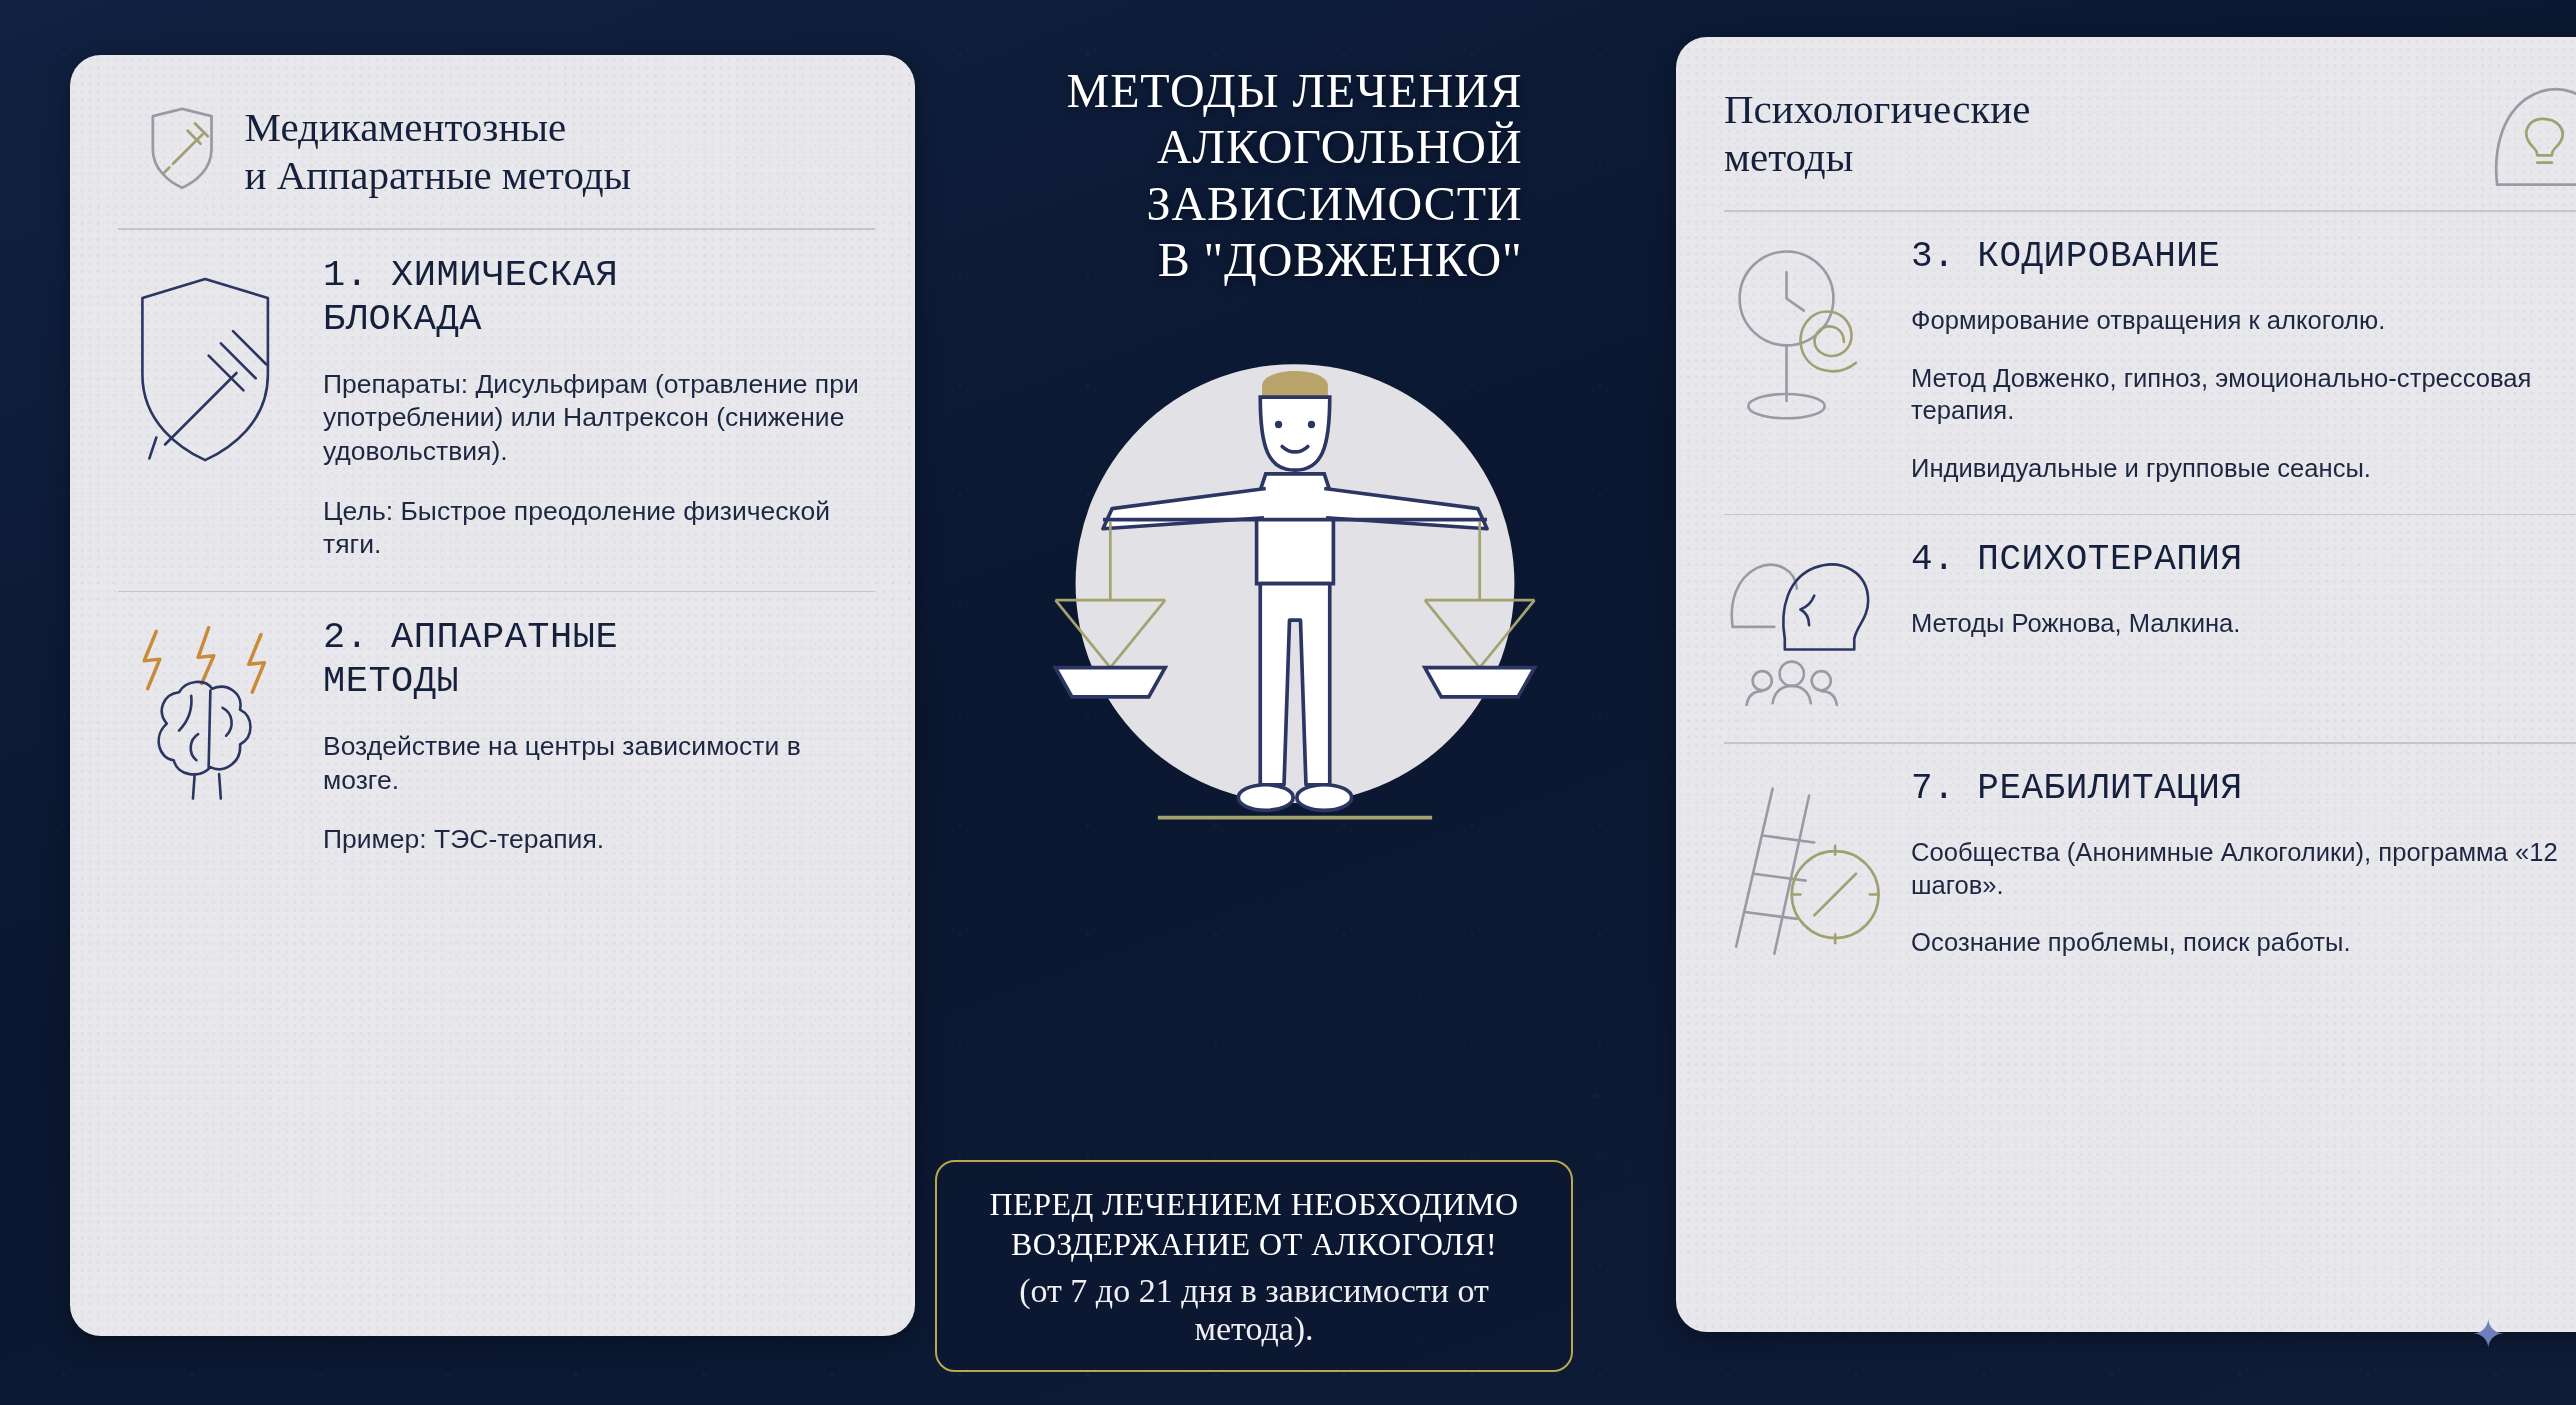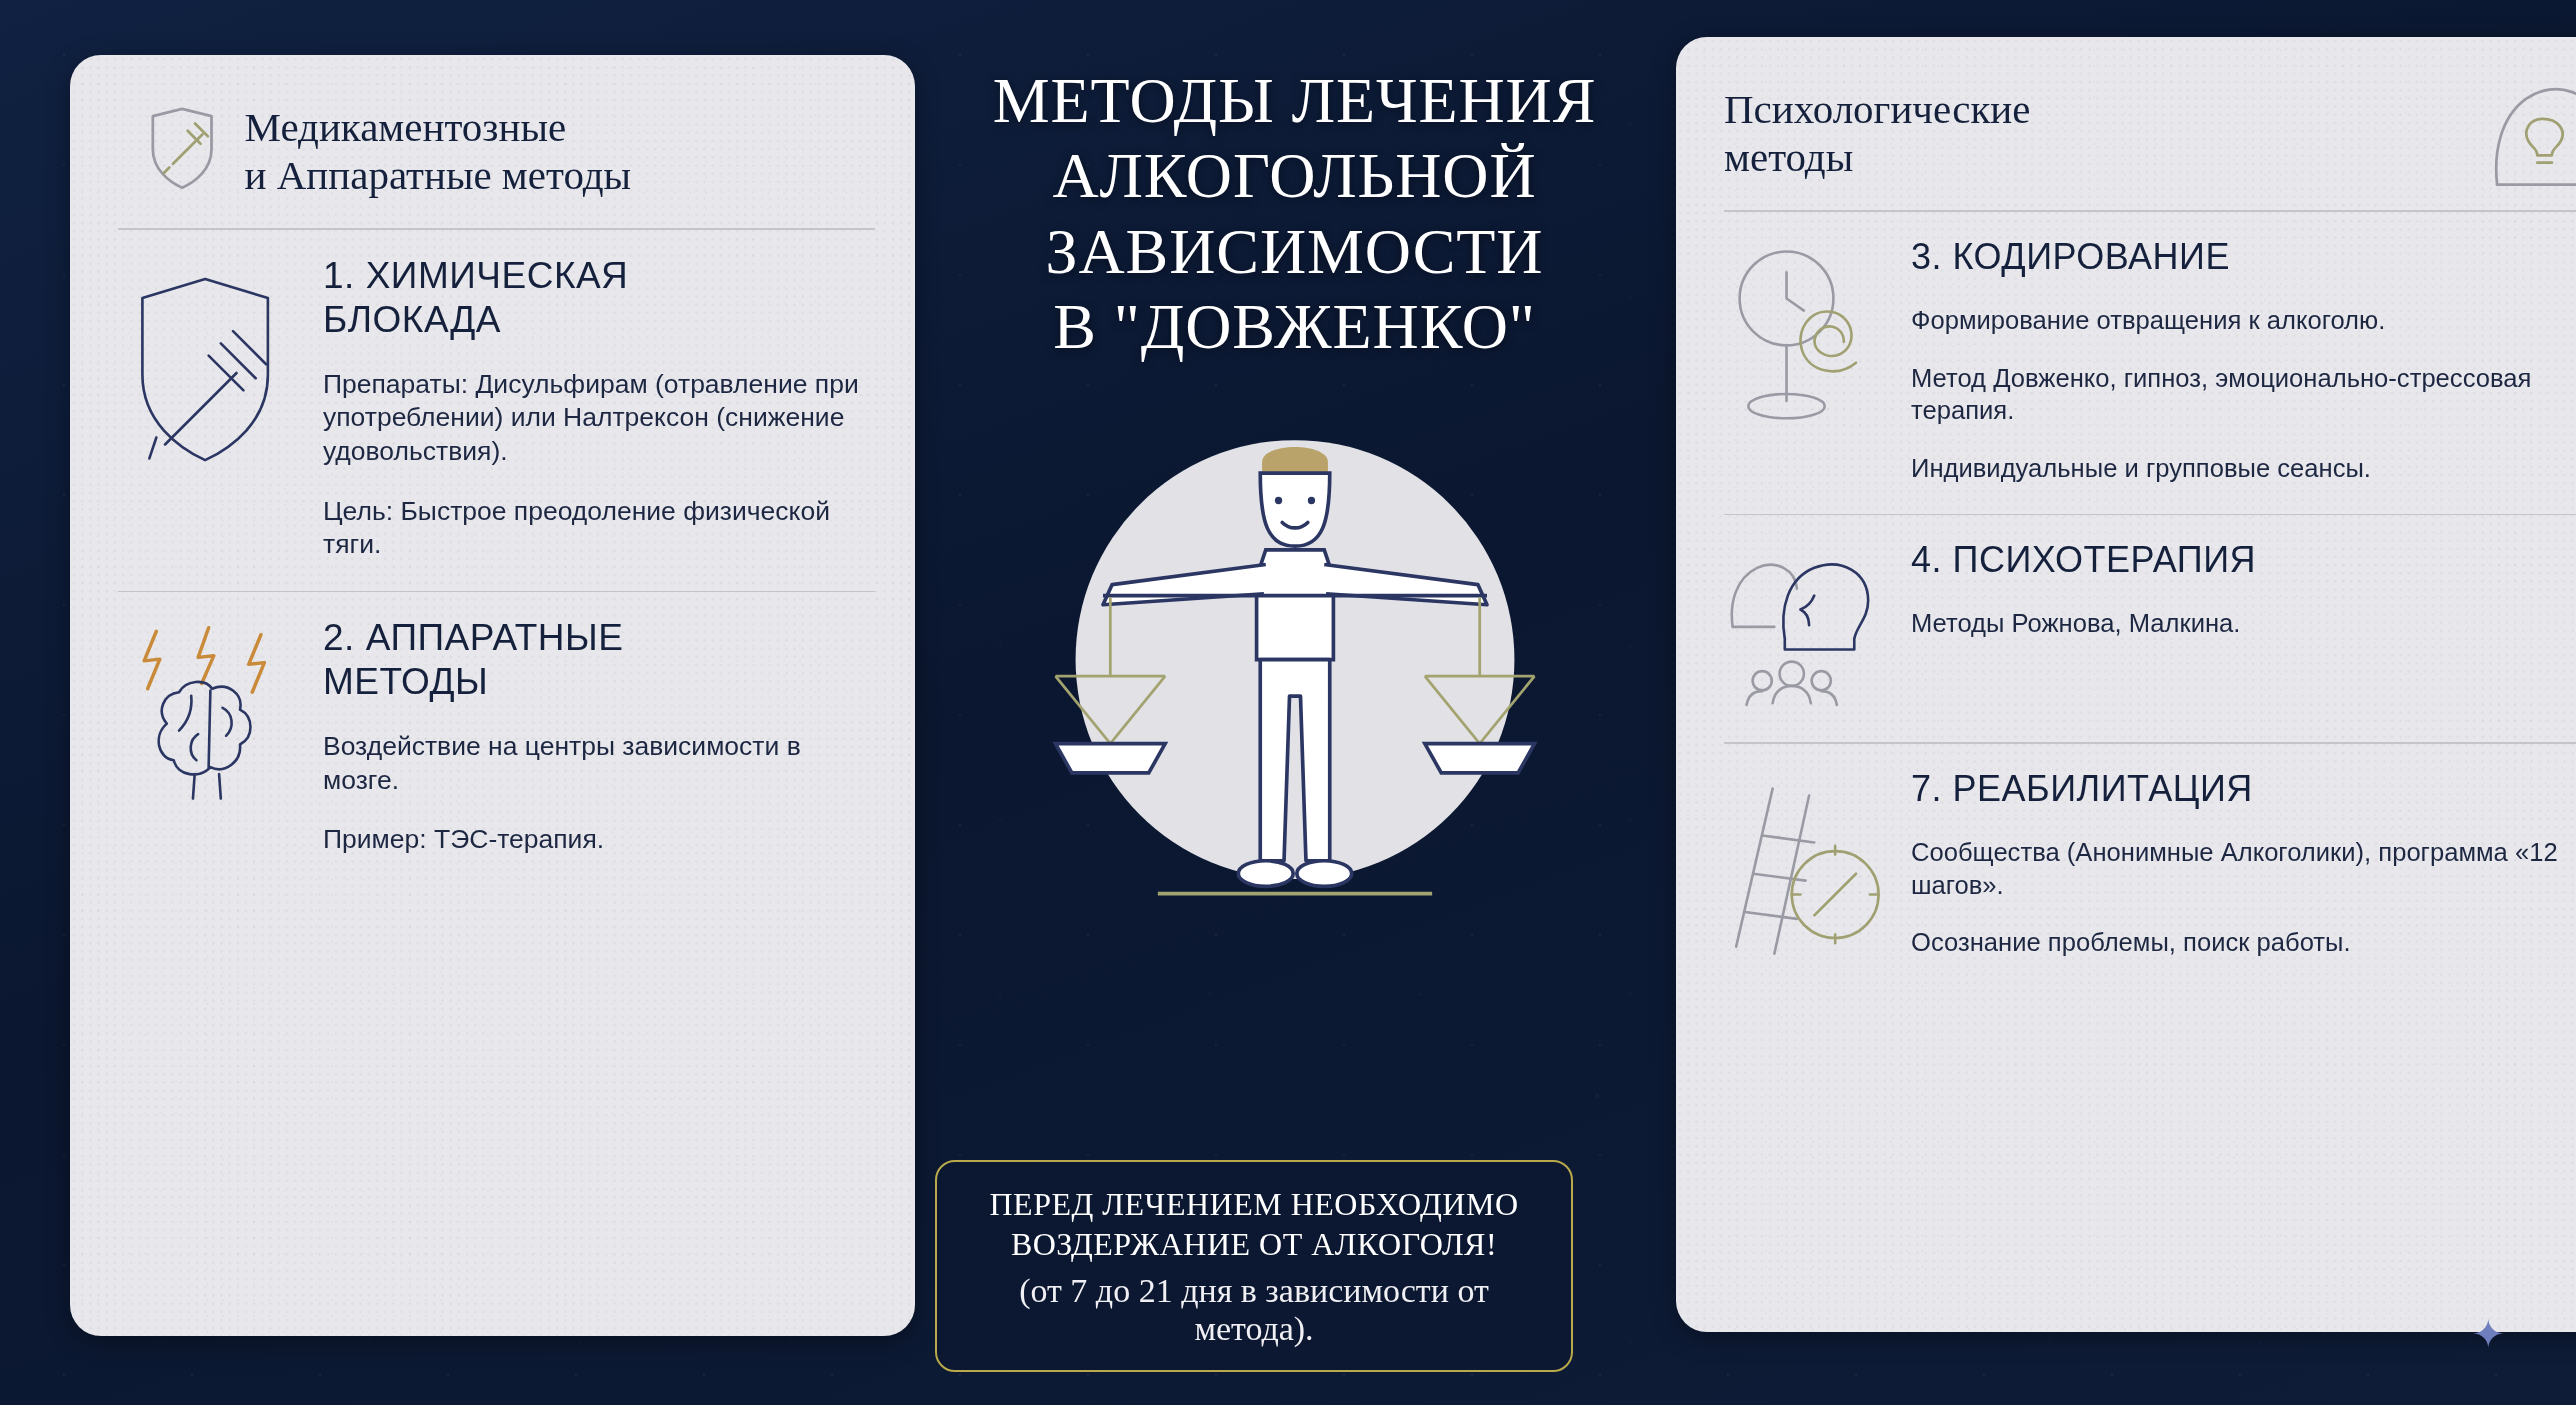--- a/index.html
+++ b/index.html
@@ -66,21 +66,21 @@
     font-weight: 400;
   }
   .hr {
     height: 1.8px; background: #c4c4cb; margin: 9.1px 0 0 0; border: 0;
   }
 
   .section { display: flex; gap: 22px; padding: 24px 0 20px 0; }
   .sec-icon { flex: 0 0 auto; width: 183px; display: flex; align-items: flex-start; justify-content: center; }
   .sec-body { flex: 1 1 auto; }
   .sec-title {
-    font-family: Liberation Sans, sans-serif;
+    font-family: Liberation Mono, monospace;
     font-size: 37px;
     letter-spacing: 0.5px;
     color: #15213c;
     line-height: 1.18;
     margin-bottom: 14.6px;
   }
   .sec-p {
     font-size: 26.5px;
     line-height: 1.26;
     color: #1d2742;
@@ -94,23 +94,23 @@
   #right-panel .sec-p { font-size: 25.6px; }
 
   
   #center {
     position: absolute; left: 924px; top: 46px; width: 741px; height: 1317px;
     display: flex; flex-direction: column; align-items: center;
   }
   #main-title {
     font-family: "Liberation Serif", serif;
     color: #ffffff;
-    font-size: 64px;
+    font-size: 48px;
     line-height: 1.18;
-    text-align: center;
+    text-align: right;
     letter-spacing: 0.9px;
     text-transform: uppercase;
     margin-top: 16.5px;
     text-shadow: 0 1.8px 9.1px rgba(0,0,0,0.5);
   }
   #hero { margin-top: 20px; }
 
   #warning-box {
     position: absolute;
     left: 935px; top: 1160px;

